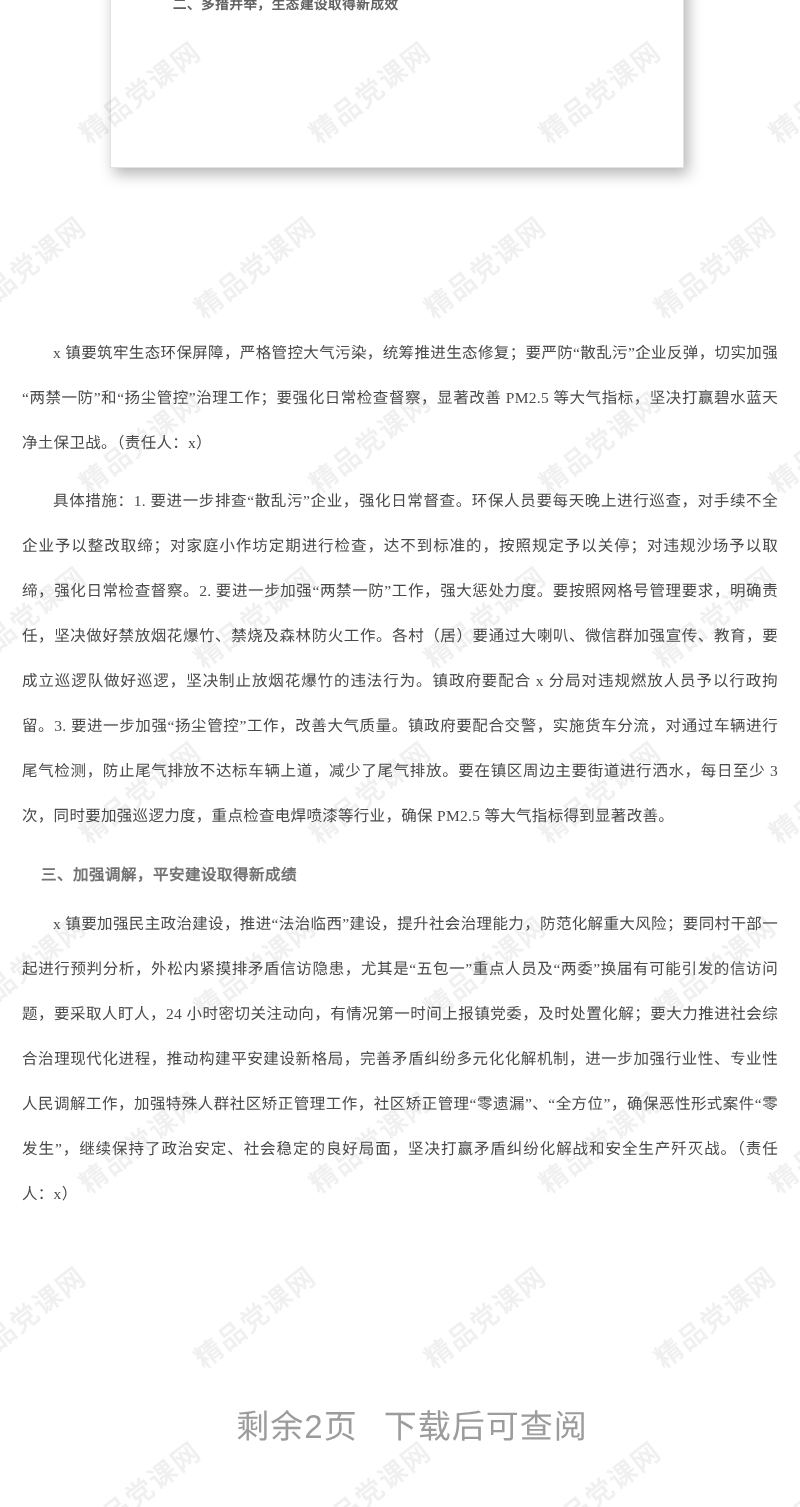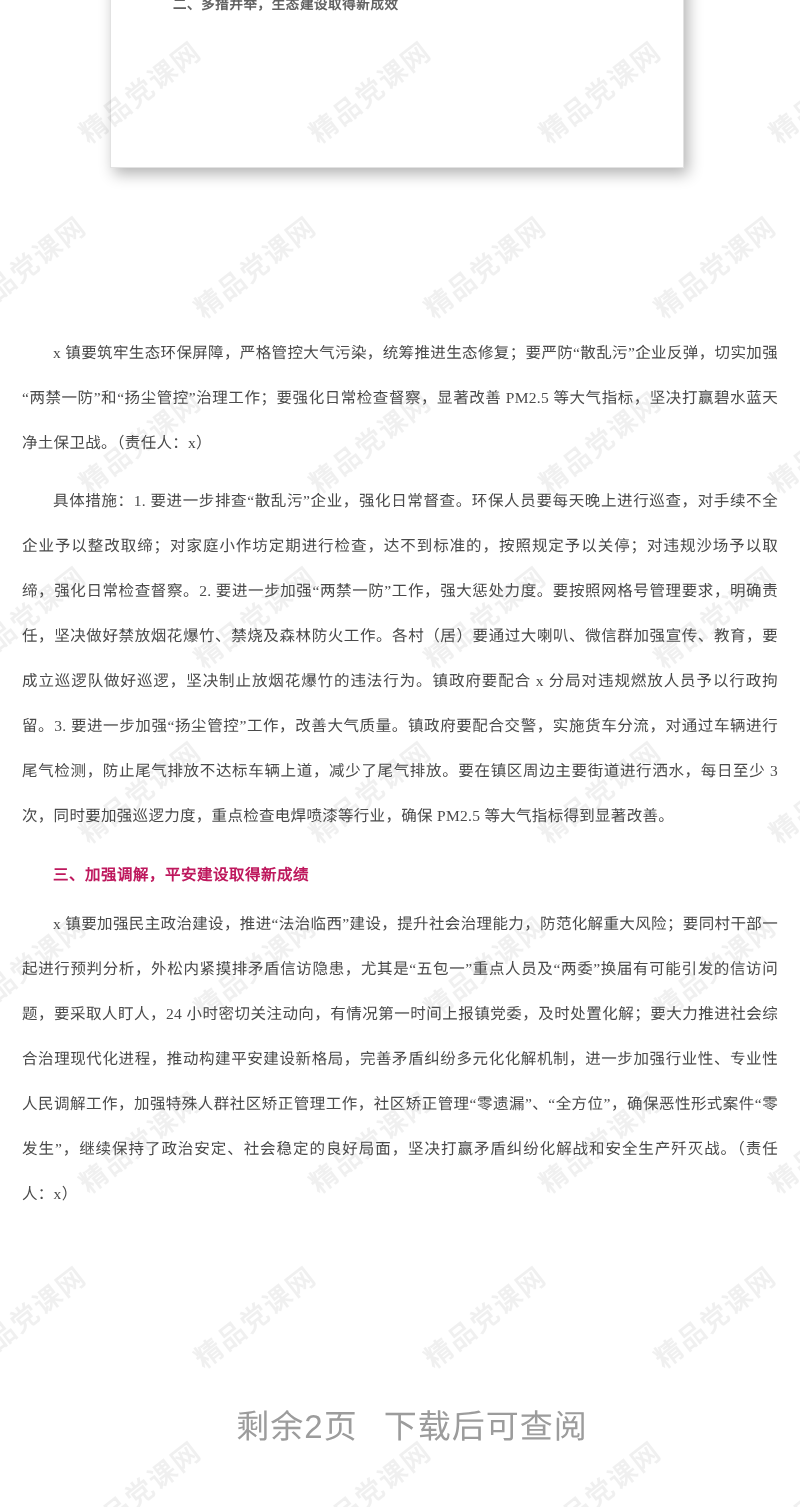--- a/index.html
+++ b/index.html
@@ -87,26 +87,26 @@
     line-height: 45px;
     text-align: justify;
     text-justify: inter-ideograph;
     text-indent: 2em;
     color: #4a4a4a;
     font-family: "Liberation Serif", "DejaVu Serif", serif;
     letter-spacing: 0.3px;
   }
   .heading {
     margin: 4px 0 2px 0;
-    padding: 0 22px;
+    padding: 0 10px;
     font-size: 15.5px;
     line-height: 48px;
     text-indent: 2em;
     font-weight: bold;
-    color: #be185d;
+    color: #737373;
     font-family: "Liberation Serif", "DejaVu Serif", serif;
     letter-spacing: 0.5px;
   }
 
   
   .footer-note {
     position: absolute;
     left: 12px;
     top: 1400px;
     width: 800px;

